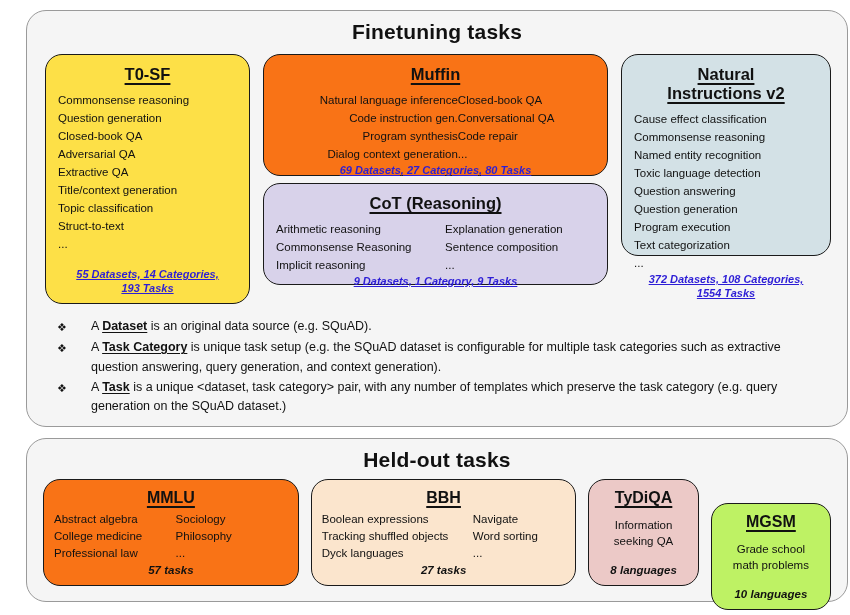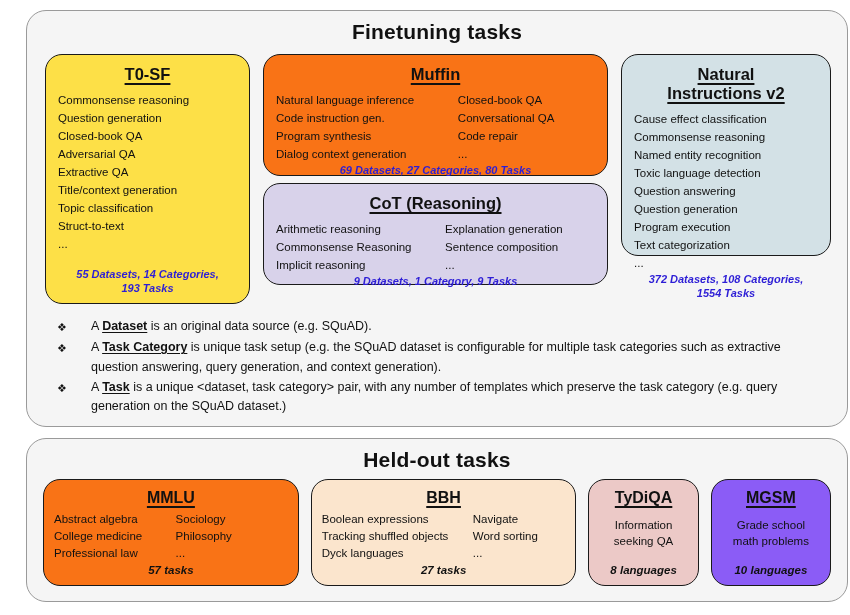--- a/index.html
+++ b/index.html
@@ -60,47 +60,48 @@
   .list { font-size: 11.5px; line-height: 18px; }
   .two-col { display: flex; }
   .stats {
     color: #2d1ed6;
     font-size: 11px;
     font-weight: bold;
     font-style: italic;
     text-align: center;
     line-height: 14px;
     margin-top: auto;
+    text-decoration: underline;
   }
 
   .box-t0sf   { width: 205px; height: 250px; background: #fde047; }
   .mid-col    { width: 345px; display: flex; flex-direction: column; }
   .box-muffin { width: 345px; height: 122px; background: #f97316; }
   .box-cot    { width: 345px; height: 102px; background: #d8d2ea; margin-top: 7px; }
   .box-niv2   { width: 210px; height: 202px; background: #d3e1e6; }
 
-  .box-muffin .col-a { width: 57%; } .box-muffin .col-b { width: 43%; }
+  .box-muffin .col-a { width: 57%; text-align: right; } .box-muffin .col-b { width: 43%; }
   .box-cot    .col-a { width: 53%; } .box-cot    .col-b { width: 47%; }
 
   .bullets { margin: 13px 28px 0 30px; }
   .bullet { display: flex; font-size: 12.5px; line-height: 19.5px; margin-bottom: 0.5px; }
   .bullet-glyph { width: 34px; flex: none; font-size: 11px; padding-top: 1px; }
   .bullet-text { width: 716px; flex: none; }
   .bullet-text b { text-decoration: underline; text-underline-offset: 2px; }
 
   .ho-row {
     display: flex;
     margin: 6px 16px 0 16px;
     gap: 12px;
   }
   .ho-box { height: 107px; padding: 8px 10px 8px 10px; }
   .box-mmlu   { width: 260px; background: #f97316; }
   .box-bbh    { width: 270px; background: #fbe5cd; }
   .box-tydiqa { width: 112px; background: #ecc9c7; }
-  .box-mgsm   { width: 122px; background: #8b5cf6; }
+  .box-mgsm   { width: 122px; background: #bef264; margin-top: 24px; }
   .ho-box .box-title { font-size: 16px; margin-bottom: 4px; }
   .ho-box .list { line-height: 17px; }
   .box-mmlu .col-a { width: 52%; } .box-mmlu .col-b { width: 48%; }
   .box-bbh  .col-a { width: 62%; } .box-bbh  .col-b { width: 38%; }
   .ho-stats {
     color: #111;
     font-size: 11.5px;
     font-weight: bold;
     font-style: italic;
     text-align: center;

